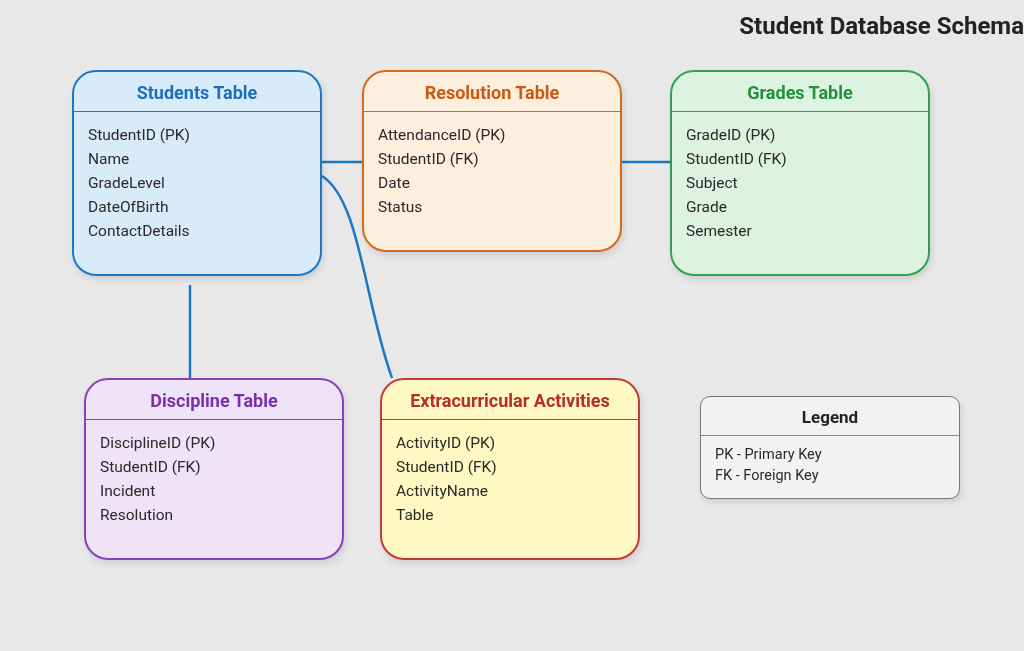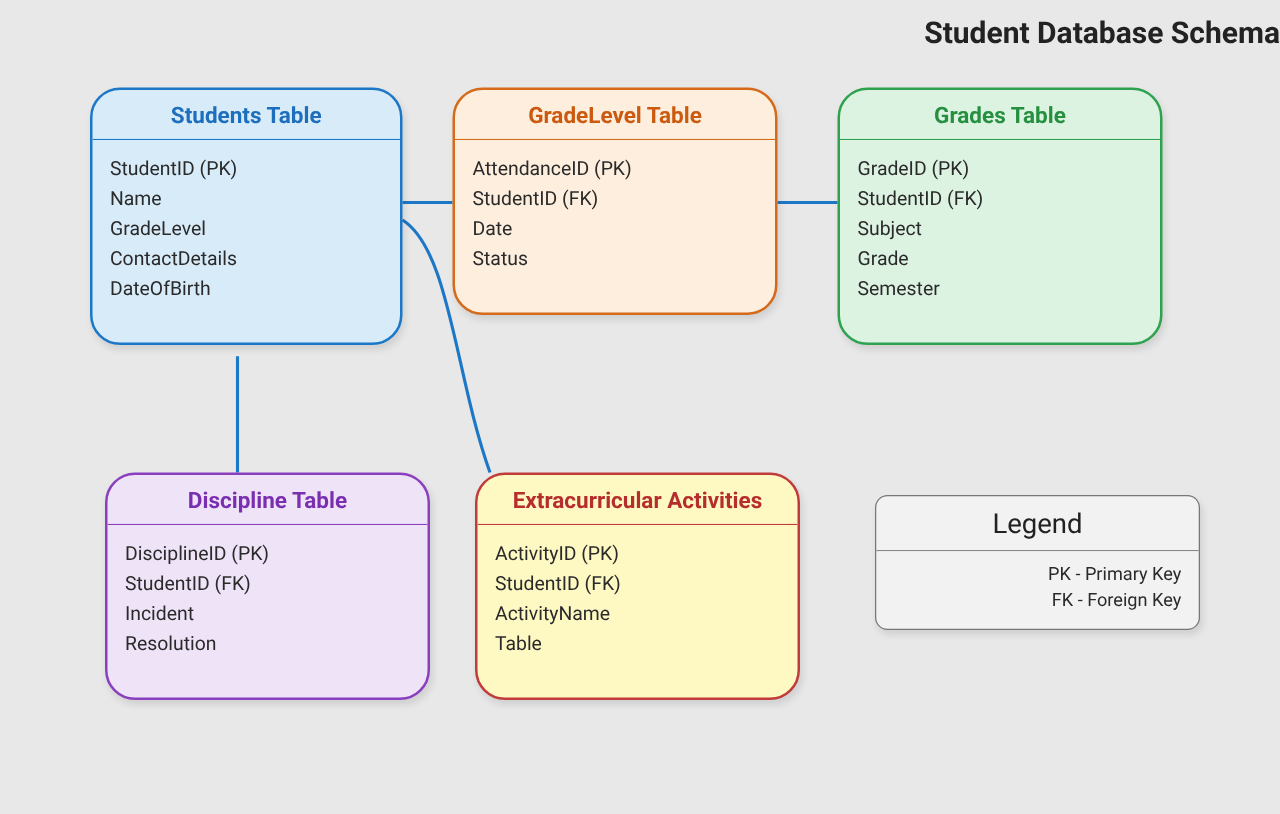--- a/index.html
+++ b/index.html
@@ -73,23 +73,23 @@
   .discipline .head { color: #7a2fb1; border-bottom-color: #8a3fbf; }
 
   
   .extra { left: 380px; top: 378px; width: 260px; }
   .extra { border-color: #c23b3b; background: #fef9c3; }
   .extra .head { color: #b52d2d; border-bottom-color: #c23b3b; }
 
   
   .legend { left: 700px; top: 396px; width: 260px; }
   .legend { border: 1.5px solid #777; background: #f2f2f2; border-radius: 10px; box-shadow: 2px 4px 6px rgba(0,0,0,0.10); }
-  .legend .head { color: #222; font-size: 22px; font-weight:400; border-bottom: 1px solid #888; }
+  .legend .head { color: #222; font-size: 17px; font-weight:700; border-bottom: 1px solid #888; }
   .legend .fields { font-size: 14.5px; padding: 6px 14px 10px 14px;}
-  .legend .fields div { margin: 4px 0; text-align: right; }
+  .legend .fields div { margin: 4px 0; }
 
   svg.lines {
     position: absolute;
     inset: 0;
     pointer-events: none;
   }
 </style>
 </head>
 <body>
 
@@ -107,27 +107,27 @@
 
     <path d="M 322 176 C 360 200, 364 300, 392 378" stroke="#1d77c7" stroke-width="2.5" fill="none"></path>
   </svg>
 
   <div class="ent students">
     <div class="head">Students Table</div>
     <div class="fields">
       <div>StudentID (PK)</div>
       <div>Name</div>
       <div>GradeLevel</div>
+      <div>DateOfBirth</div>
       <div>ContactDetails</div>
-      <div>DateOfBirth</div>
     </div>
   </div>
 
   <div class="ent attendance">
-    <div class="head">GradeLevel Table</div>
+    <div class="head">Resolution Table</div>
     <div class="fields">
       <div>AttendanceID (PK)</div>
       <div>StudentID (FK)</div>
       <div>Date</div>
       <div>Status</div>
     </div>
   </div>
 
   <div class="ent grades">
     <div class="head">Grades Table</div>

